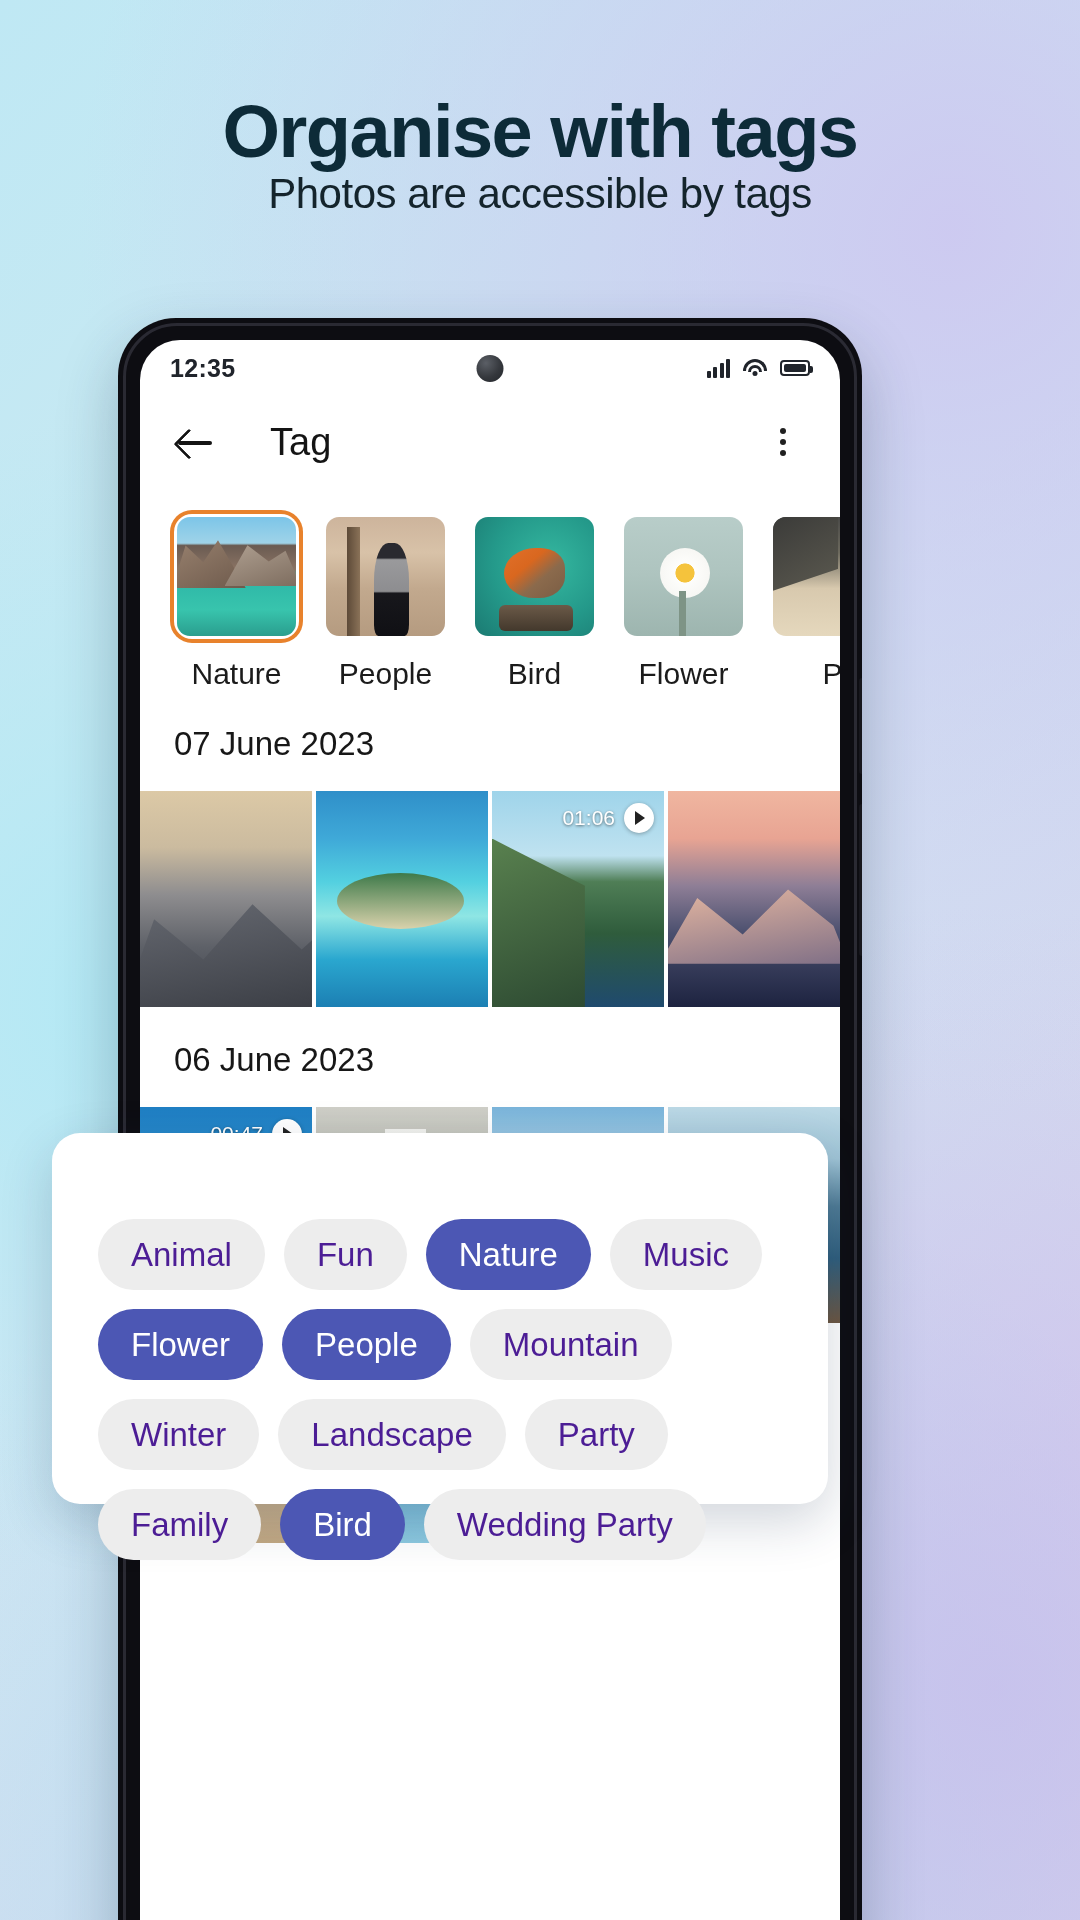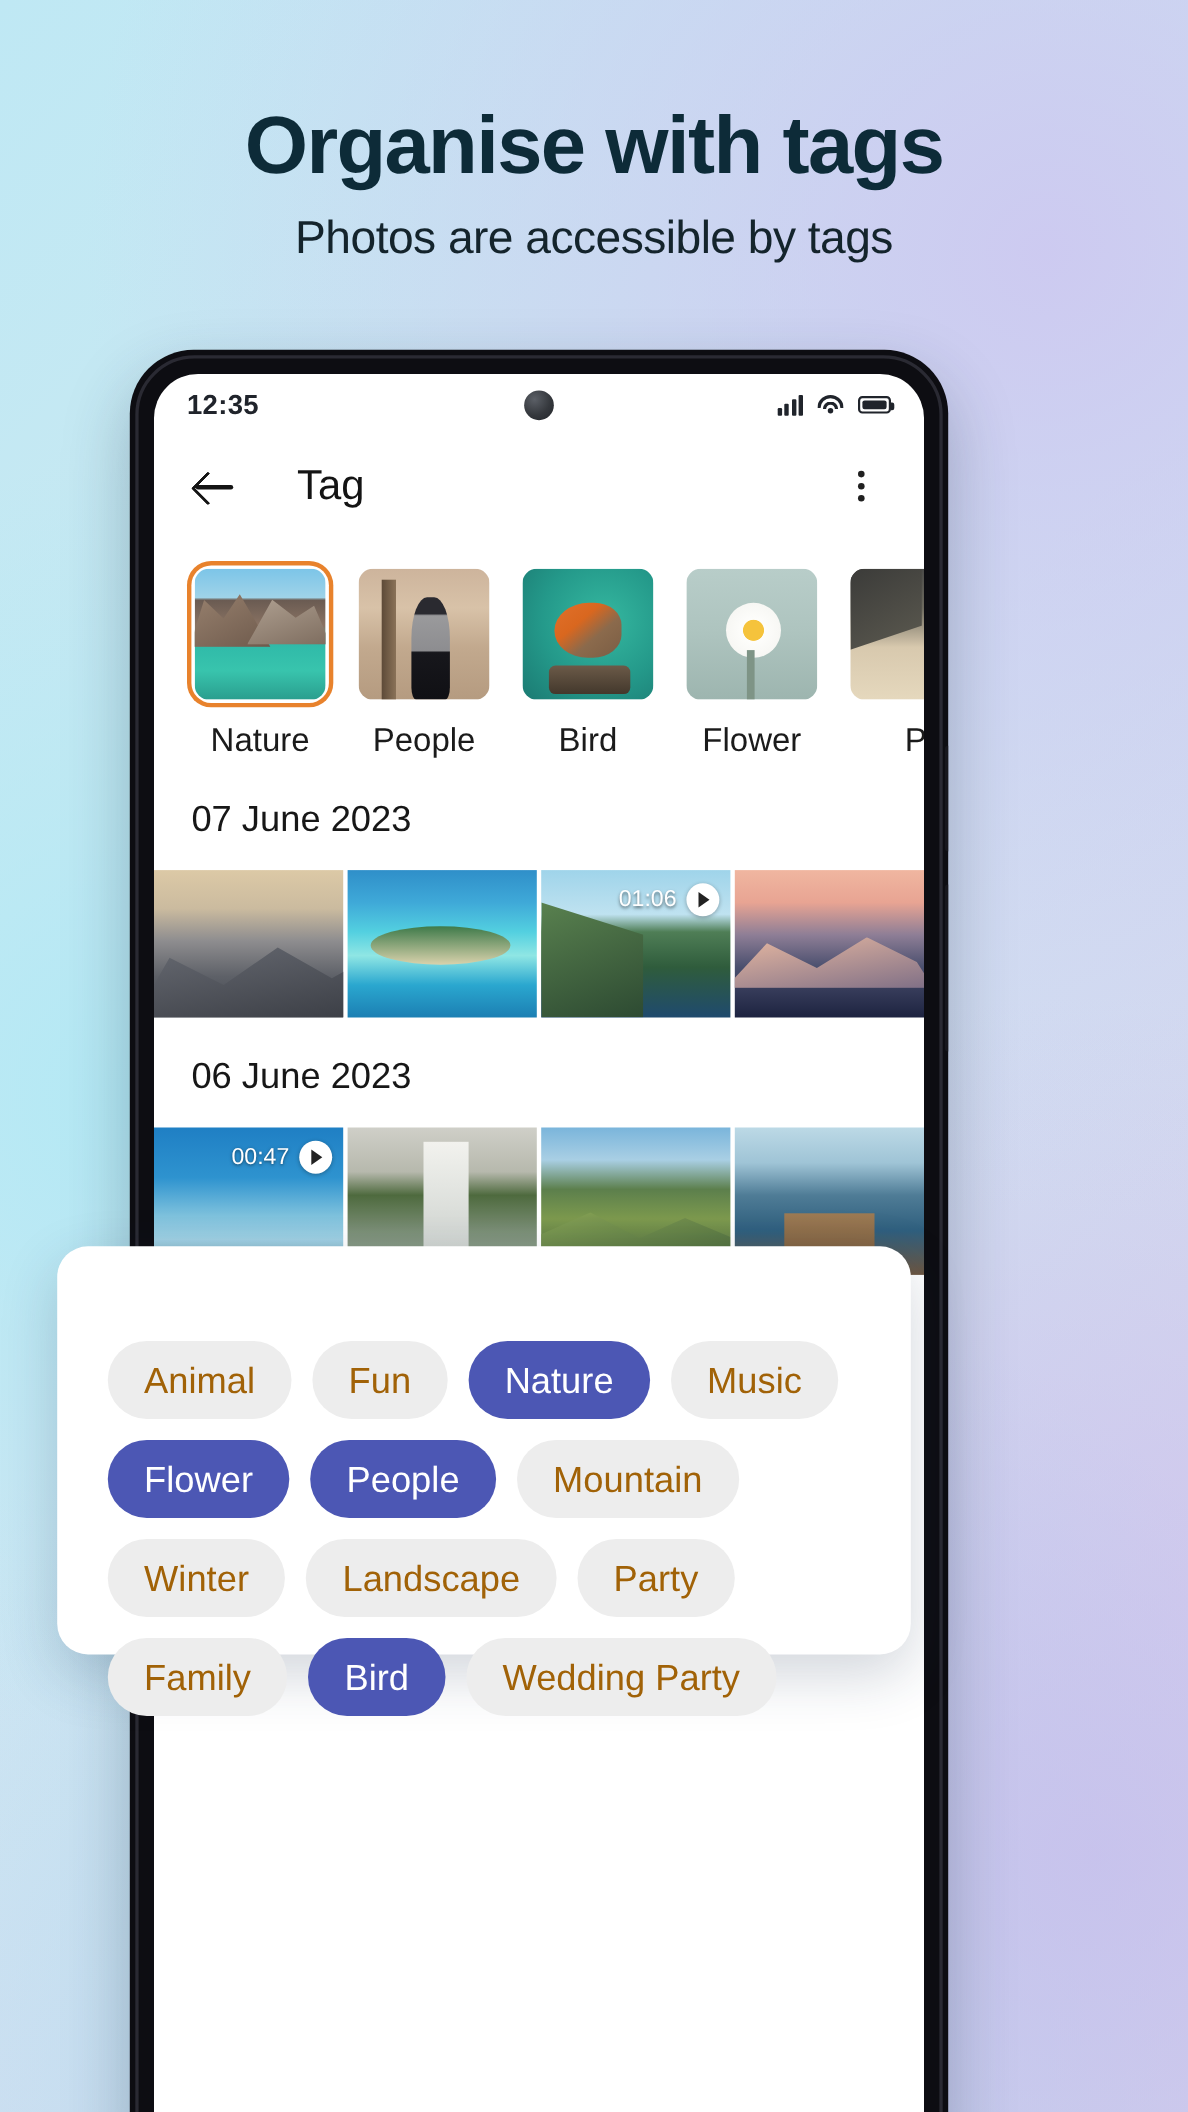--- a/index.html
+++ b/index.html
@@ -12,21 +12,21 @@
   .bg-glow{position:absolute;inset:0;
     background:radial-gradient(circle at 12% 52%, rgba(178,233,245,.95) 0%, rgba(178,233,245,0) 42%),
                radial-gradient(circle at 88% 12%, rgba(205,197,240,.85) 0%, rgba(205,197,240,0) 45%),
                radial-gradient(circle at 92% 88%, rgba(198,190,236,.8) 0%, rgba(198,190,236,0) 40%),
                radial-gradient(circle at 50% 97%, rgba(170,225,240,.75) 0%, rgba(170,225,240,0) 38%);
     pointer-events:none;}
 
   
   .headline{position:absolute;top:89px;left:0;width:1080px;text-align:center;
     font-size:74px;font-weight:700;color:#0d2b38;letter-spacing:-1.5px;}
-  .subhead{position:absolute;top:192px;left:0;width:1080px;text-align:center;
+  .subhead{position:absolute;top:170px;left:0;width:1080px;text-align:center;
     font-size:42px;font-weight:500;color:#14242c;letter-spacing:-.5px;}
 
   
   .phone{position:absolute;left:118px;top:318px;width:744px;height:1640px;
     background:#0d0d12;border-radius:58px 58px 0 0;
     box-shadow:0 26px 60px rgba(25,45,70,.28);overflow:hidden;}
   .phone::after{content:"";position:absolute;left:5px;top:5px;right:5px;bottom:0;
     border-radius:54px 54px 0 0;border:3px solid #2a2a33;pointer-events:none;}
   .side-btn{position:absolute;right:-3px;width:6px;background:#17171d;border-radius:3px;}
   .side-btn.b1{top:360px;height:96px;}
@@ -102,21 +102,21 @@
     background:radial-gradient(circle,#f5c33c 0%,#f5c33c 26%,#fdfdfb 28%,#f3f3ef 100%);
     border-radius:50%;}
   .a-flower::after{content:"";position:absolute;left:46%;top:62%;width:6%;height:38%;background:#7e9486;}
   .a-partial{background:linear-gradient(180deg,#4a4a48 0%,#6d6a5e 30%,#d8c9ae 60%,#e5d8bd 100%);}
   .a-partial::before{content:"";position:absolute;left:0;top:0;width:55%;height:62%;
     background:linear-gradient(150deg,#3b3b39,#5c5a50);clip-path:polygon(0 0,100% 0,100% 70%,0 100%);}
 
   
   .datehead{padding:34px 0 28px 34px;font-size:33px;color:#171717;font-weight:400;}
   .grid{display:flex;gap:4px;padding:0 0 0 0;}
-  .cell{position:relative;width:172px;height:134px;overflow:hidden;flex:0 0 auto;}
+  .cell{position:relative;width:172px;height:216px;overflow:hidden;flex:0 0 auto;}
   .vbadge{position:absolute;top:12px;right:10px;display:flex;align-items:center;gap:9px;}
   .vtime{font-size:21px;color:#fff;font-weight:500;text-shadow:0 1px 3px rgba(0,0,0,.55);}
   .playic{width:30px;height:30px;border-radius:50%;background:#fff;position:relative;
     box-shadow:0 1px 4px rgba(0,0,0,.3);}
   .playic::after{content:"";position:absolute;left:11px;top:8px;
     border-left:10px solid #222;border-top:7px solid transparent;border-bottom:7px solid transparent;}
 
   .p1{background:linear-gradient(180deg,#dcc9a6 0%,#cbbb9f 26%,#8e8d8f 48%,#5e6168 72%,#3d4149 100%);}
   .p1::after{content:"";position:absolute;left:-10%;bottom:0;width:130%;height:58%;
     background:linear-gradient(170deg,#6d7078,#3a3d44);clip-path:polygon(0 100%,14% 30%,36% 62%,58% 18%,80% 54%,100% 22%,100% 100%);}
@@ -143,21 +143,21 @@
   .p10{background:linear-gradient(180deg,#3d8fbf 0%,#62aed3 50%,#8dc9e0 100%);}
   .p11{background:linear-gradient(180deg,#8aa8b5 0%,#6d8b99 50%,#4f6a77 100%);}
 
   
   .sheet{position:absolute;left:52px;top:1133px;width:776px;height:371px;
     background:#fff;border-radius:28px;
     box-shadow:0 18px 52px rgba(30,50,80,.20);padding:46px 36px 0 46px;}
   .sheet-title{font-size:37px;color:#141414;font-weight:500;}
   .chipwrap{margin-top:40px;display:flex;flex-wrap:wrap;gap:19px 19px;}
   .chip{height:71px;padding:0 33px;border-radius:36px;display:flex;align-items:center;
-    font-size:33px;background:#ededed;color:#a16207;white-space:nowrap;cursor:pointer;}
+    font-size:33px;background:#ededed;color:#4c1d95;white-space:nowrap;cursor:pointer;}
   .chip.on{background:#4c57b4;color:#fff;}
 </style>
 </head>
 <body>
 
 <div class="bg-glow"></div>
 
 <div class="headline">Organise with tags</div>
 <div class="subhead">Photos are accessible by tags</div>
 

